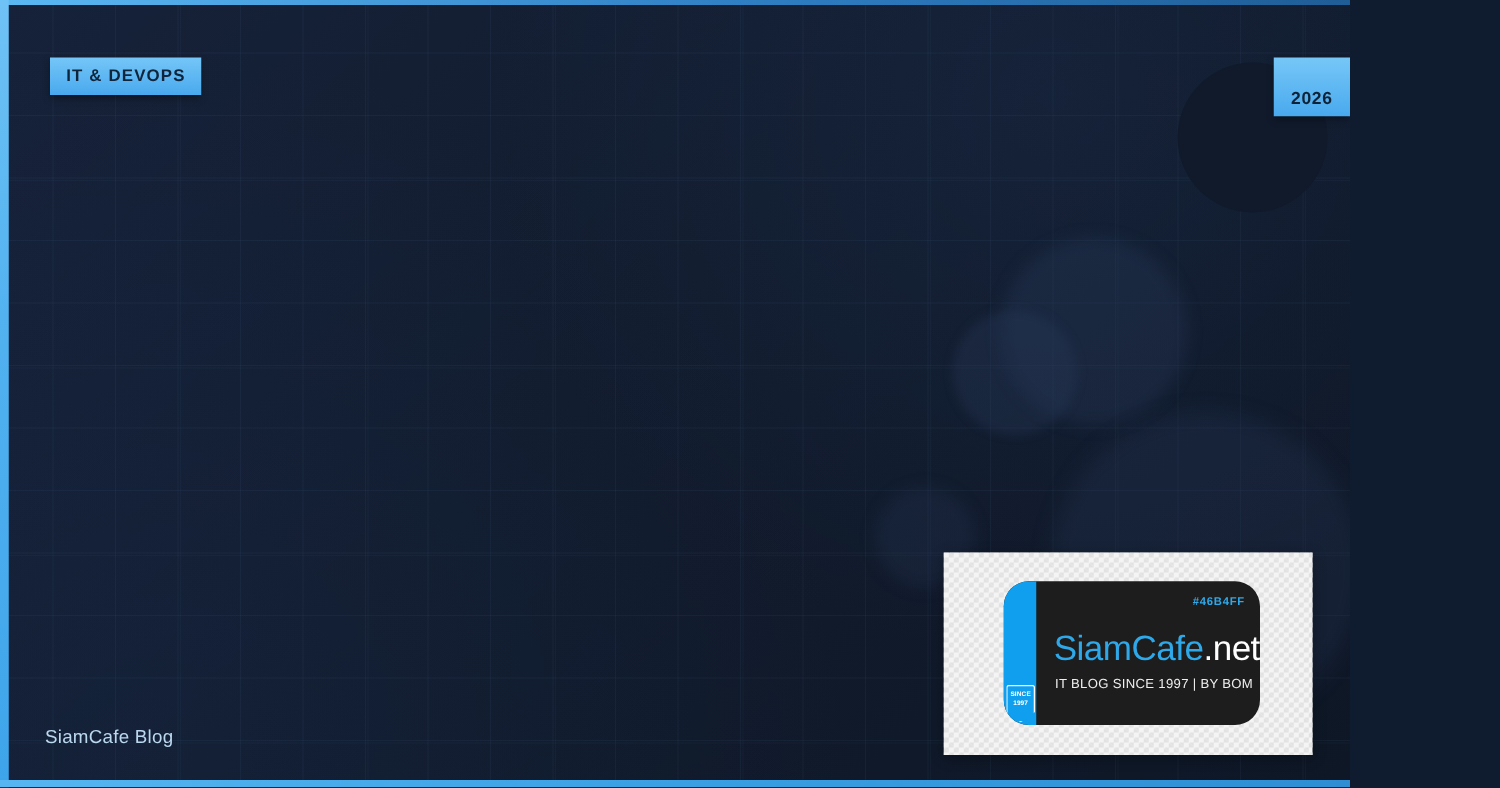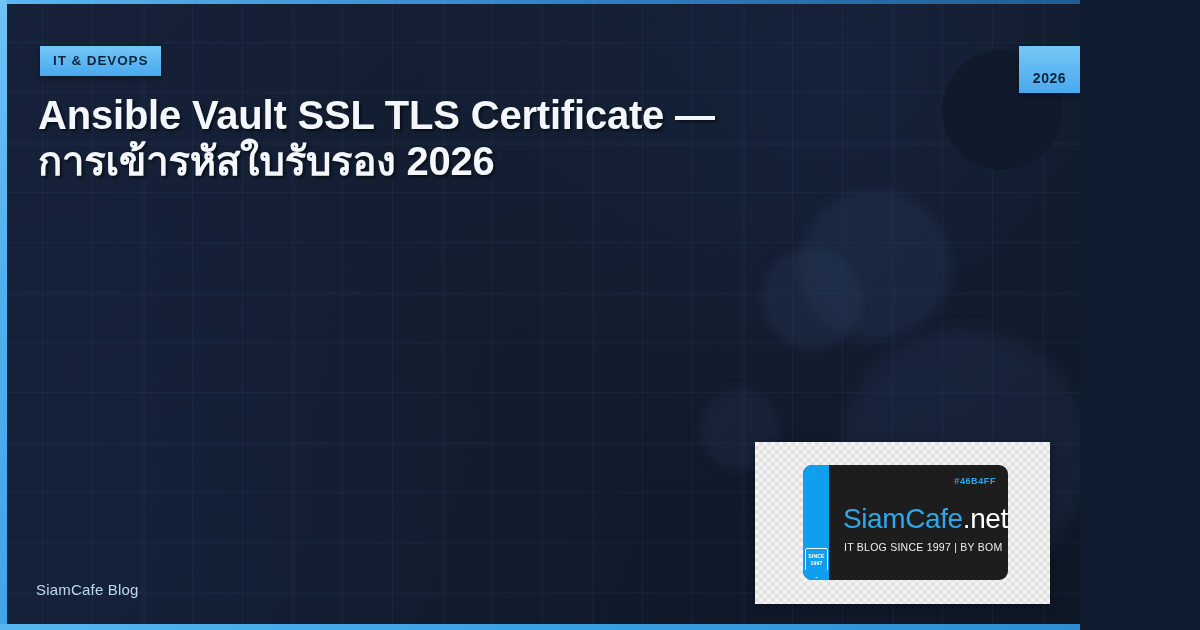--- a/index.html
+++ b/index.html
@@ -119,21 +119,21 @@
       linear-gradient(45deg, #e2e2e2 25%, transparent 25%, transparent 75%, #e2e2e2 75%);
     background-size:8px 8px;
     background-position:0 0, 4px 4px;
     z-index:6;
     box-shadow:0 2px 10px rgba(0,0,0,0.30);
   }
   .logo-inner {
     position:absolute; left:48px; top:23px;
     width:205px; height:115px;
     background:#1d1d1d;
-    border-radius:9px;
+    border-radius:20px;
     overflow:hidden;
   }
   .logo-stripe {
     position:absolute; left:0; top:0; bottom:0; width:26px;
     background:#0f9fee;
   }
   .logo-shield {
     position:absolute; left:2px; bottom:2px;
     width:23px; height:30px;
     background:#0f9fee;
@@ -182,21 +182,20 @@
   <div class="blob blob-5"></div>
 
   <div class="edge-top"></div>
   <div class="edge-left"></div>
   <div class="edge-bottom"></div>
 
   <div class="category-badge">IT &amp; DEVOPS</div>
 
   <div class="year-badge">2026</div>
 
-  <h1 class="title">Ansible Vault SSL TLS Certificate — การเข้ารหัสใบรับรอง 2026</h1>
 
   <div class="footer-brand">SiamCafe Blog</div>
 
   <div class="logo-card">
     <div class="logo-inner">
 
       <div class="logo-stripe"></div>
 
       <div class="logo-shield">
         <span>SINCE</span>

